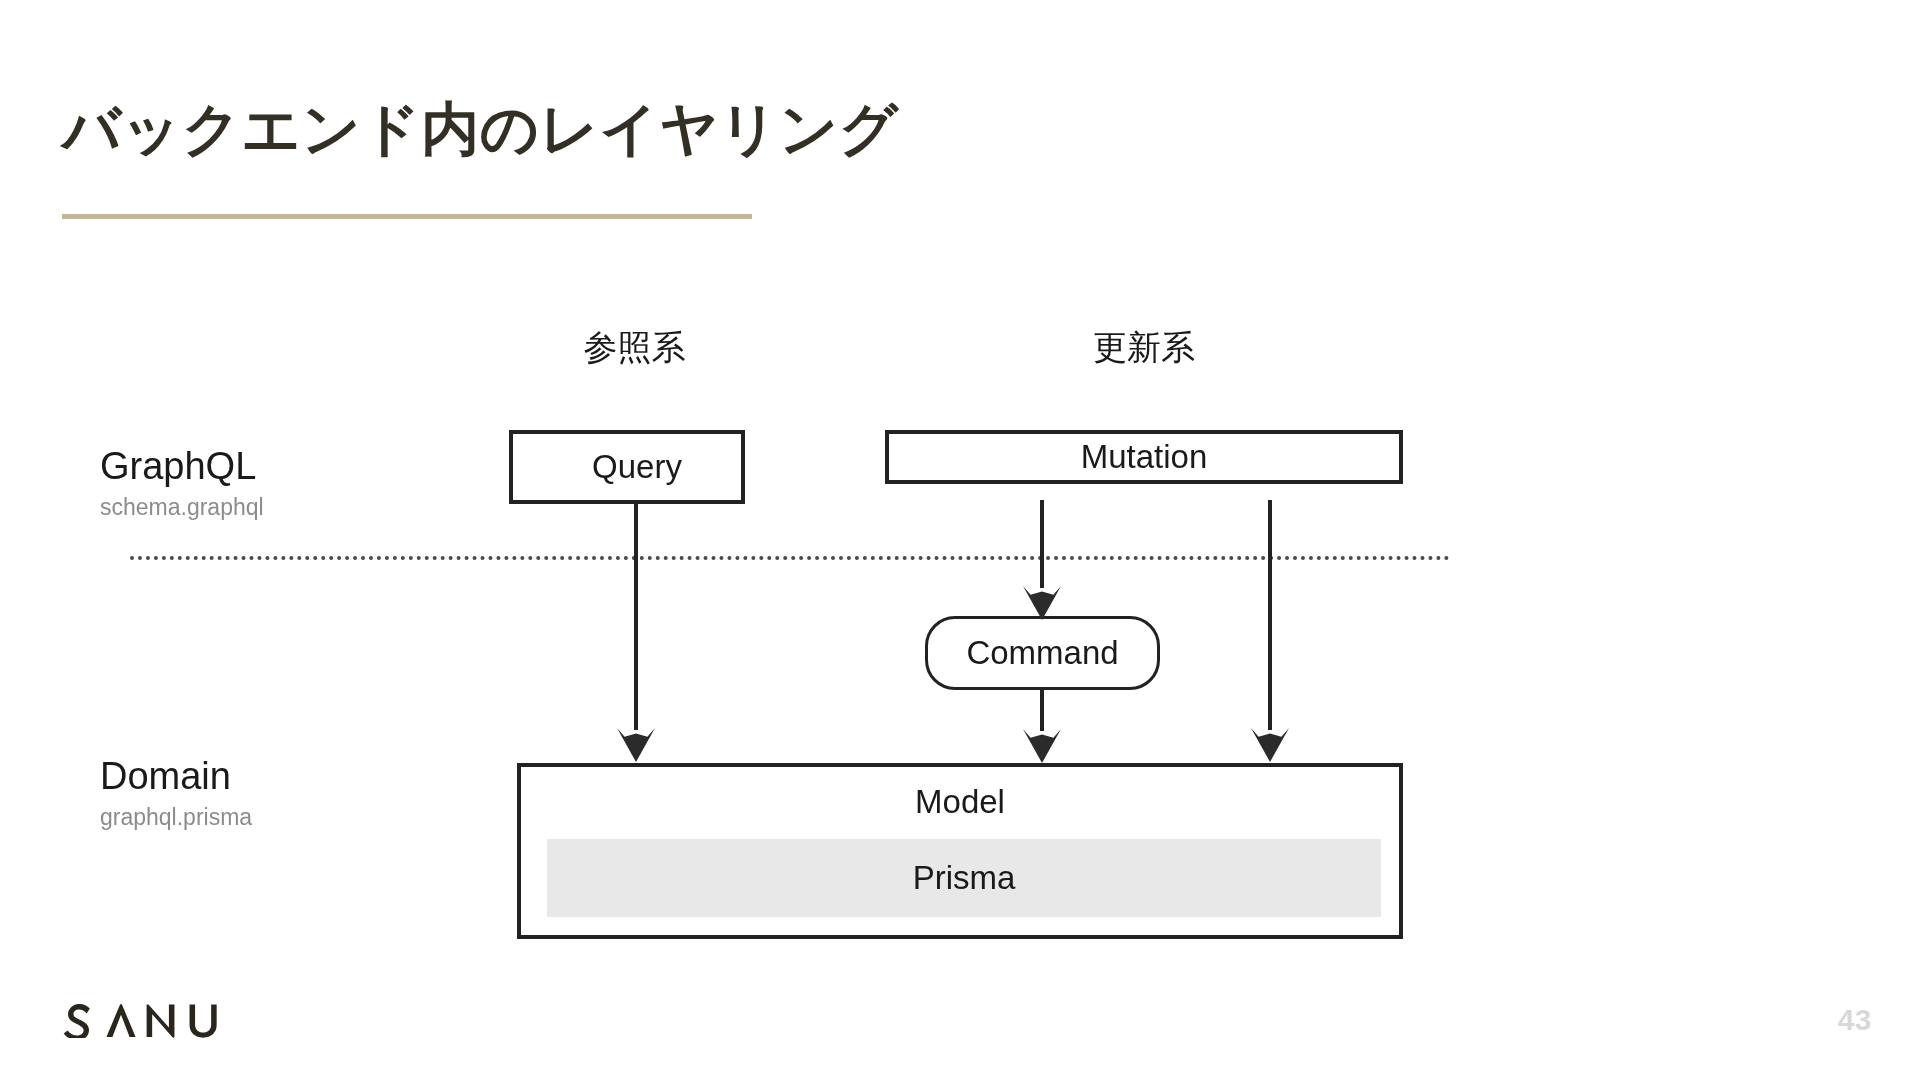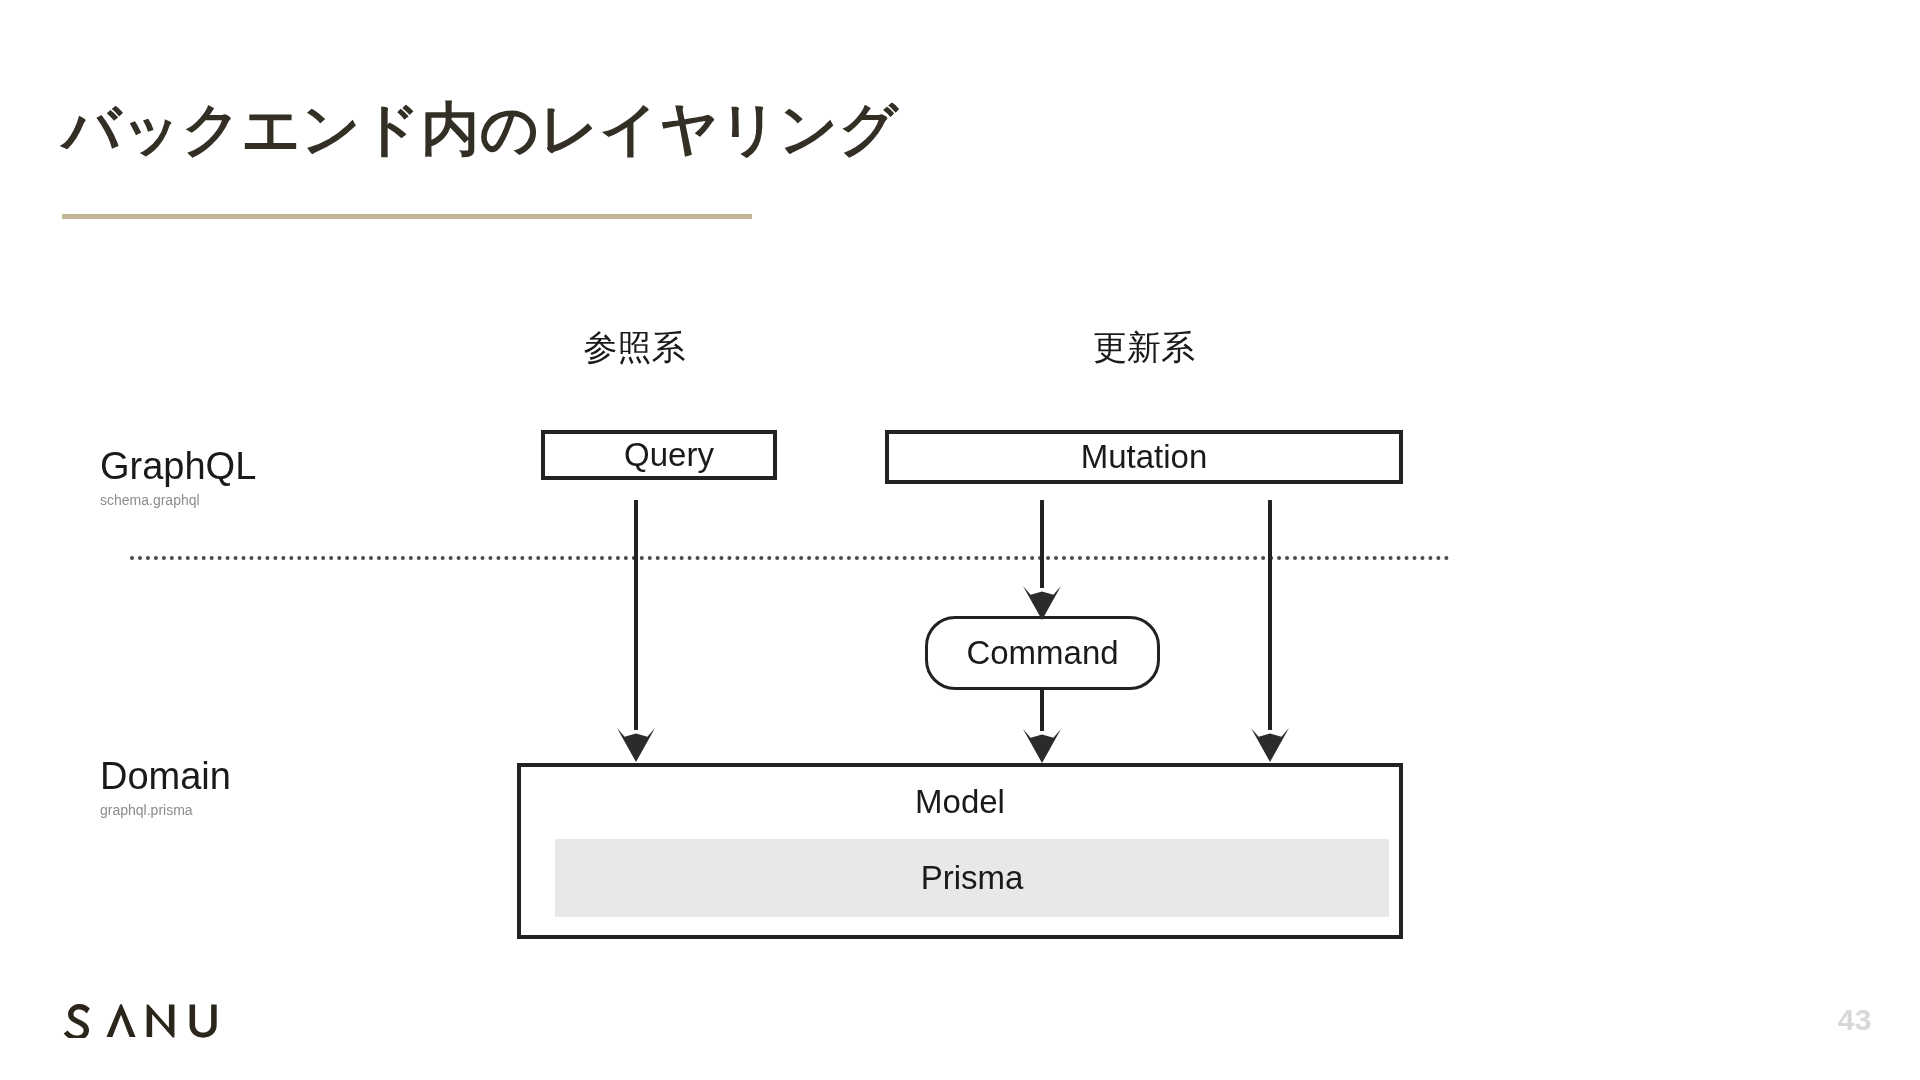--- a/index.html
+++ b/index.html
@@ -58,42 +58,42 @@
     text-align: left;
     white-space: nowrap;
   }
   .layer-label .layer-title {
     font-size: 38px;
     color: #1a1a1a;
     line-height: 1.15;
     display: block;
   }
   .layer-label .layer-sub {
-    font-size: 14px;
+    font-size: 23px;
     color: #8c8c8c;
     line-height: 1.6;
     display: block;
   }
   #layer-graphql { left: 100px; top: 445px; width: 300px; }
   #layer-domain  { left: 100px; top: 755px; width: 300px; }
 
   
   .node-box {
     position: absolute;
     box-sizing: border-box;
     border: 4px solid #222222;
     background: #ffffff;
     color: #1a1a1a;
     font-size: 33px;
     display: flex;
     align-items: center;
     justify-content: center;
     white-space: nowrap;
   }
-  #box-query    { left: 541px; top: 430px; width: 236px; height: 50px; padding-left: 20px; }
+  #box-query    { left: 509px; top: 430px; width: 236px; height: 74px; padding-left: 20px; }
   #box-mutation { left: 885px; top: 430px; width: 518px; height: 54px; }
   #box-command  { left: 925px; top: 616px; width: 235px; height: 74px; border-width: 3px; border-radius: 30px; }
 
   #box-model {
     left: 517px;
     top: 763px;
     width: 886px;
     height: 176px;
     display: block;
     padding: 0;
@@ -112,21 +112,20 @@
     left: 26px;
     top: 72px;
     width: 834px;
     height: 78px;
     background: #e8e8e8;
     display: flex;
     align-items: center;
     justify-content: center;
     font-size: 33px;
     color: #1a1a1a;
-    margin-left: 8px;
   }
 
   
   #boundary-line {
     position: absolute;
     left: 130px;
     top: 556px;
     width: 1320px;
     height: 0;
     border-top: 4px dotted #4a4a4a;

